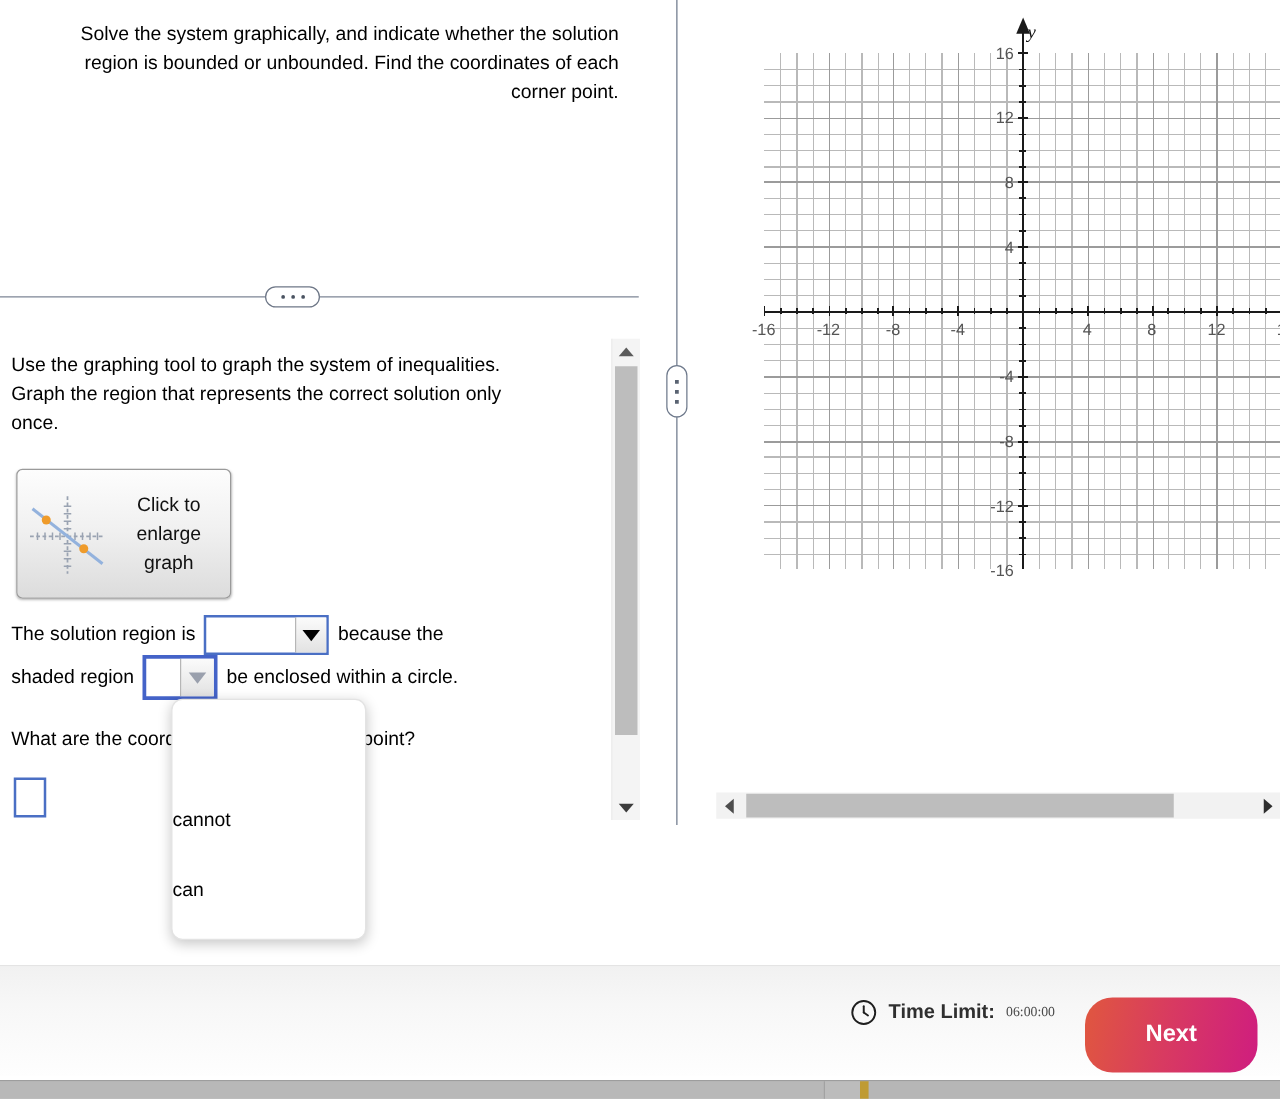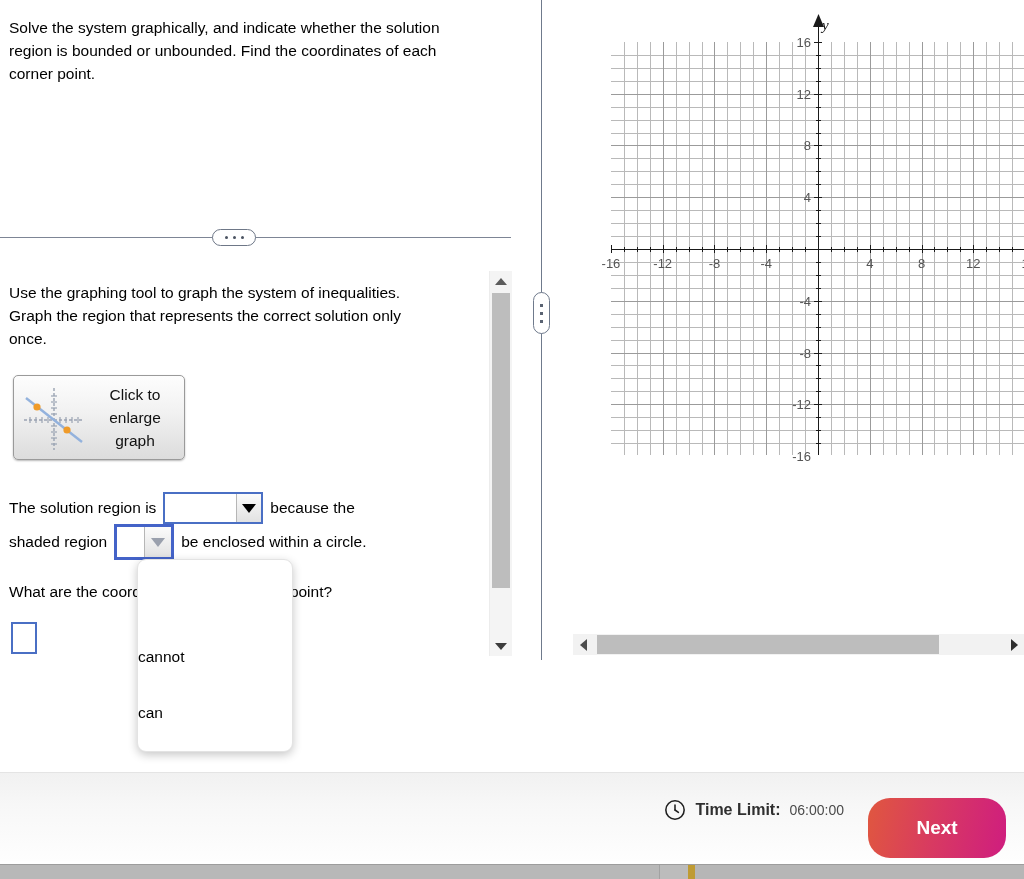--- a/index.html
+++ b/index.html
@@ -15,21 +15,21 @@
 
   
   #left-pane {
     position: absolute; left: 0; top: 0; width: 512px; height: 772px;
     background: #fff; overflow: hidden;
   }
   .q-text {
     position: absolute;
     font-size: 15.5px; line-height: 23px; color: #000;
   }
-  #prompt-main { left: 9px; top: 16px; width: 470px; }
+  #prompt-main { left: 25px; top: 16px; width: 470px; text-align: right; }
 
   #system-block {
     position: absolute; left: 9px; top: 104px; width: 230px;
     font-size: 15px; line-height: 23px; color: #000;
     text-align: right; padding-right: 105px; box-sizing: border-box;
   }
   #system-block div { white-space: pre; }
 
   
   #separator {
@@ -49,21 +49,21 @@
   #sep-pill i {
     display: block; width: 3px; height: 3px; border-radius: 50%;
     background: #4a5361;
   }
 
   #prompt-tool { left: 9px; top: 281px; width: 400px; }
 
   
   #enlarge-btn {
     position: absolute; left: 13px; top: 375px;
-    width: 172px; height: 85px;
+    width: 172px; height: 104px;
     border: 1px solid #9a9a9a; border-radius: 5px;
     background: linear-gradient(to bottom, #fdfdfd 0%, #f1f1f1 45%, #dcdcdc 100%);
     box-shadow: 0 1px 2px rgba(0,0,0,.28);
     box-sizing: border-box; cursor: pointer;
     display: flex; align-items: center;
   }
   #enlarge-thumb { width: 76px; height: 72px; flex: none; margin-left: 2px; }
   #enlarge-label {
     flex: 1; text-align: center; font-size: 15.5px; line-height: 23px;
     color: #111; padding-right: 6px;
@@ -211,21 +211,21 @@
     position: absolute; left: 0; top: 772px; width: 1024px; height: 88px;
     background: linear-gradient(to bottom, #f1f1f1 0%, #f7f7f7 35%, #fefefe 100%);
     border-top: 1px solid #e4e4e4;
   }
   #timer-group {
     position: absolute; right: 180px; top: 26px;
     display: flex; align-items: center; gap: 9px;
   }
   #clock-icon { width: 22px; height: 22px; flex: none; }
   #timer-label { font-size: 16px; font-weight: bold; color: #2f2f2f; }
-  #timer-value { font-size: 14px; color: #4a4a4a; }
+  #timer-value { font-size: 11px; color: #4a4a4a; font-family: Liberation Serif, serif; }
   #next-button {
     position: absolute; right: 18px; top: 798px;
     width: 138px; height: 60px; border-radius: 22px;
     background: linear-gradient(100deg, #e0573f 0%, #d83a61 48%, #cf1d7f 100%);
     color: #fff; font-size: 19px; font-weight: bold;
     display: flex; align-items: center; justify-content: center;
     cursor: pointer; border: none; z-index: 30; text-align: center;
   }
 
   

